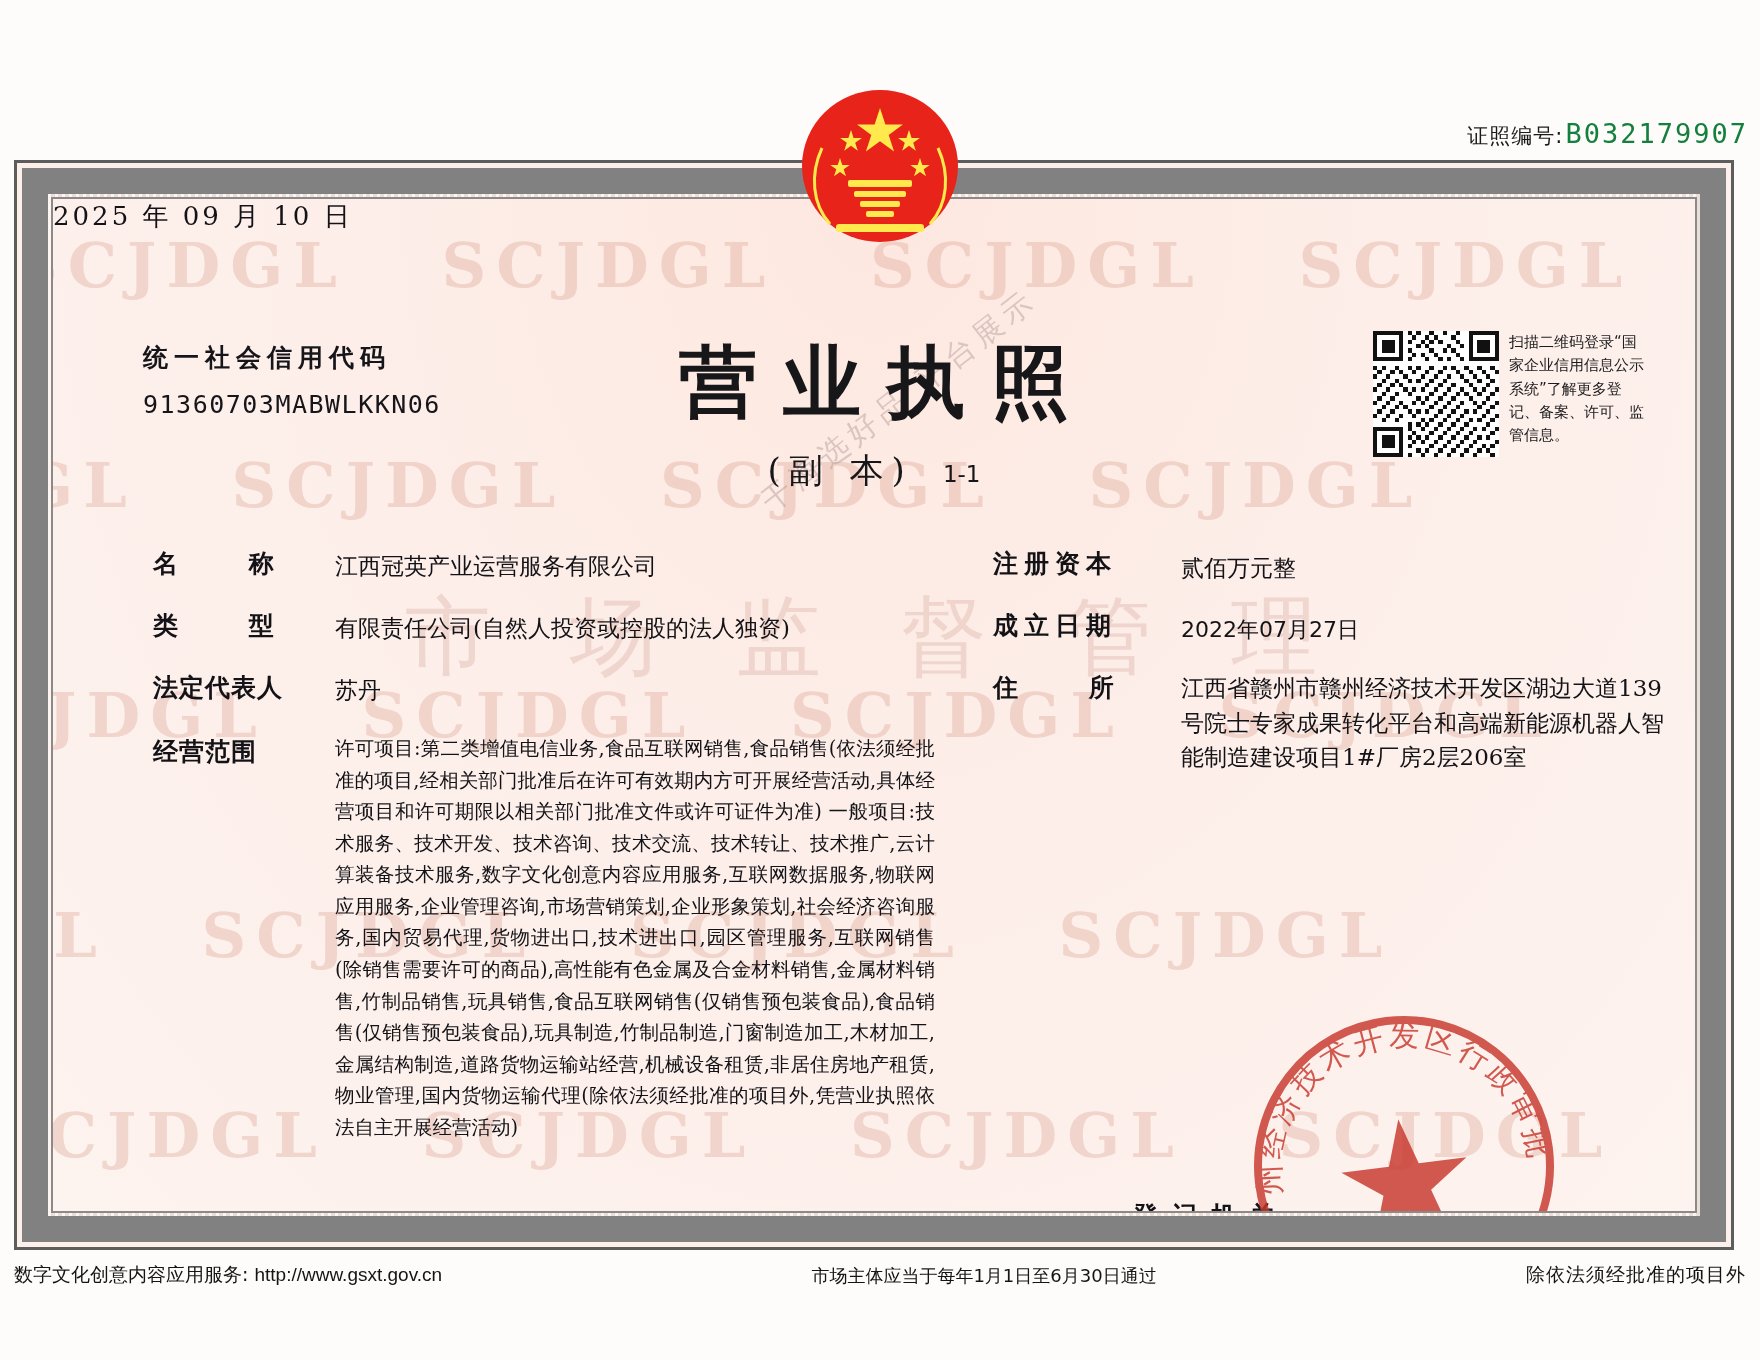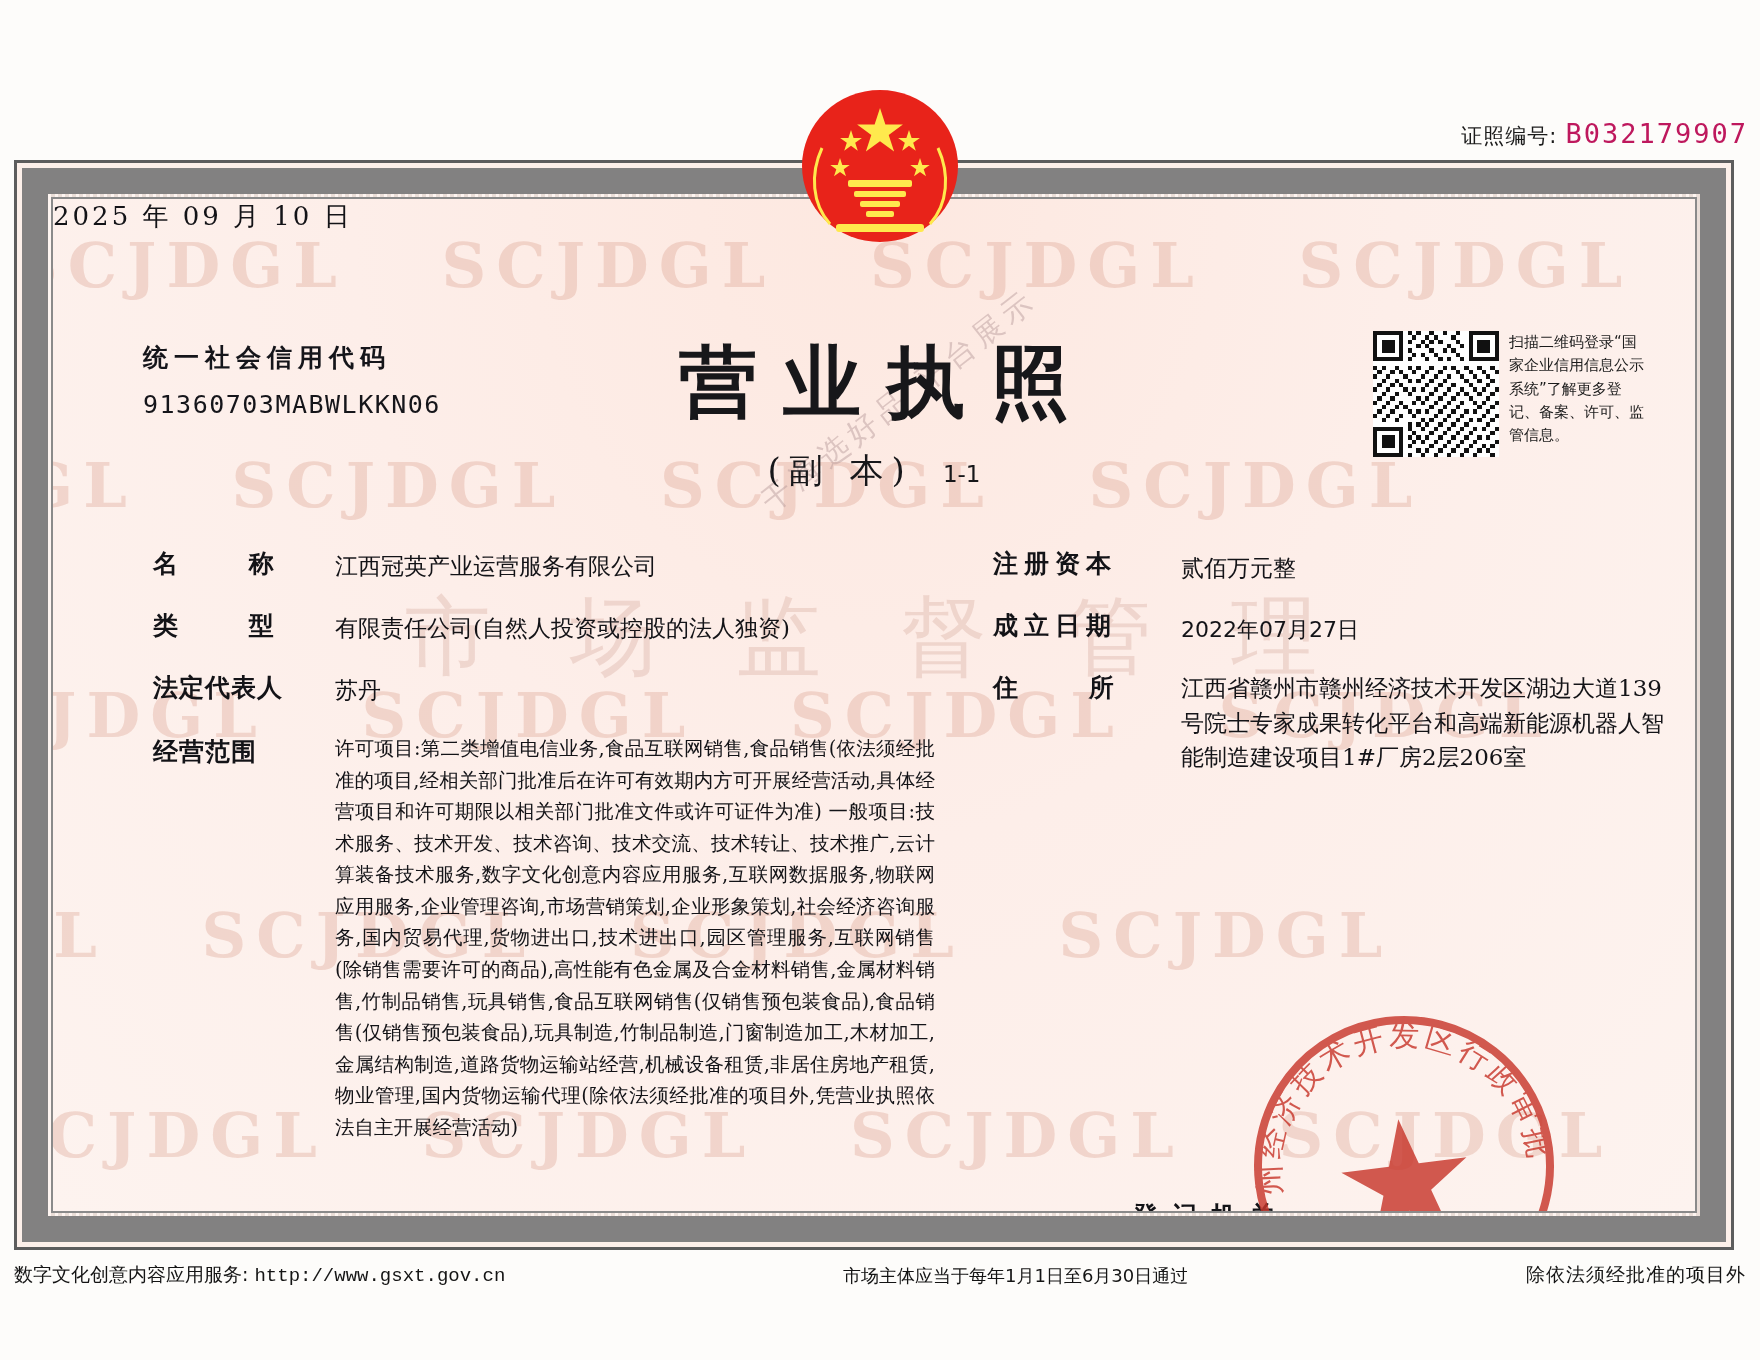--- a/index.html
+++ b/index.html
@@ -21,33 +21,33 @@
     background: #fdfcfa;
   }
 
   
   #cert-no {
     position: absolute;
     top: 118px;
     right: 12px;
     display: flex;
     align-items: baseline;
-    gap: 8px;
+    gap: 2px;
     z-index: 40;
   }
   #cert-no .lbl {
     font-family: "DejaVu Sans", sans-serif;
     font-size: 21px;
     color: #1a1a1a;
     letter-spacing: 1px;
   }
   #cert-no .val {
     font-family: "DejaVu Sans Mono", monospace;
     font-size: 27px;
-    color: #be185d;
+    color: #15803d;
     letter-spacing: 2px;
   }
 
   
   #frame {
     position: absolute;
     left: 14px;
     top: 160px;
     width: 1720px;
     height: 1090px;
@@ -298,21 +298,21 @@
     justify-content: space-between;
     padding: 0 14px;
     box-sizing: border-box;
     font-family: "DejaVu Sans", sans-serif;
     color: #141414;
   }
   #footer-left {
     font-size: 19px;
     white-space: nowrap;
   }
-  #footer-left .url { font-family: Liberation Mono, monospace; font-size: 19px; }
+  #footer-left .url { font-family: Liberation Sans, sans-serif; font-size: 19px; }
   #footer-center {
     font-size: 18px;
     line-height: 1.6;
     text-align: left;
   }
   #footer-right {
     font-size: 19px;
     white-space: nowrap;
     letter-spacing: 1px;
   }

